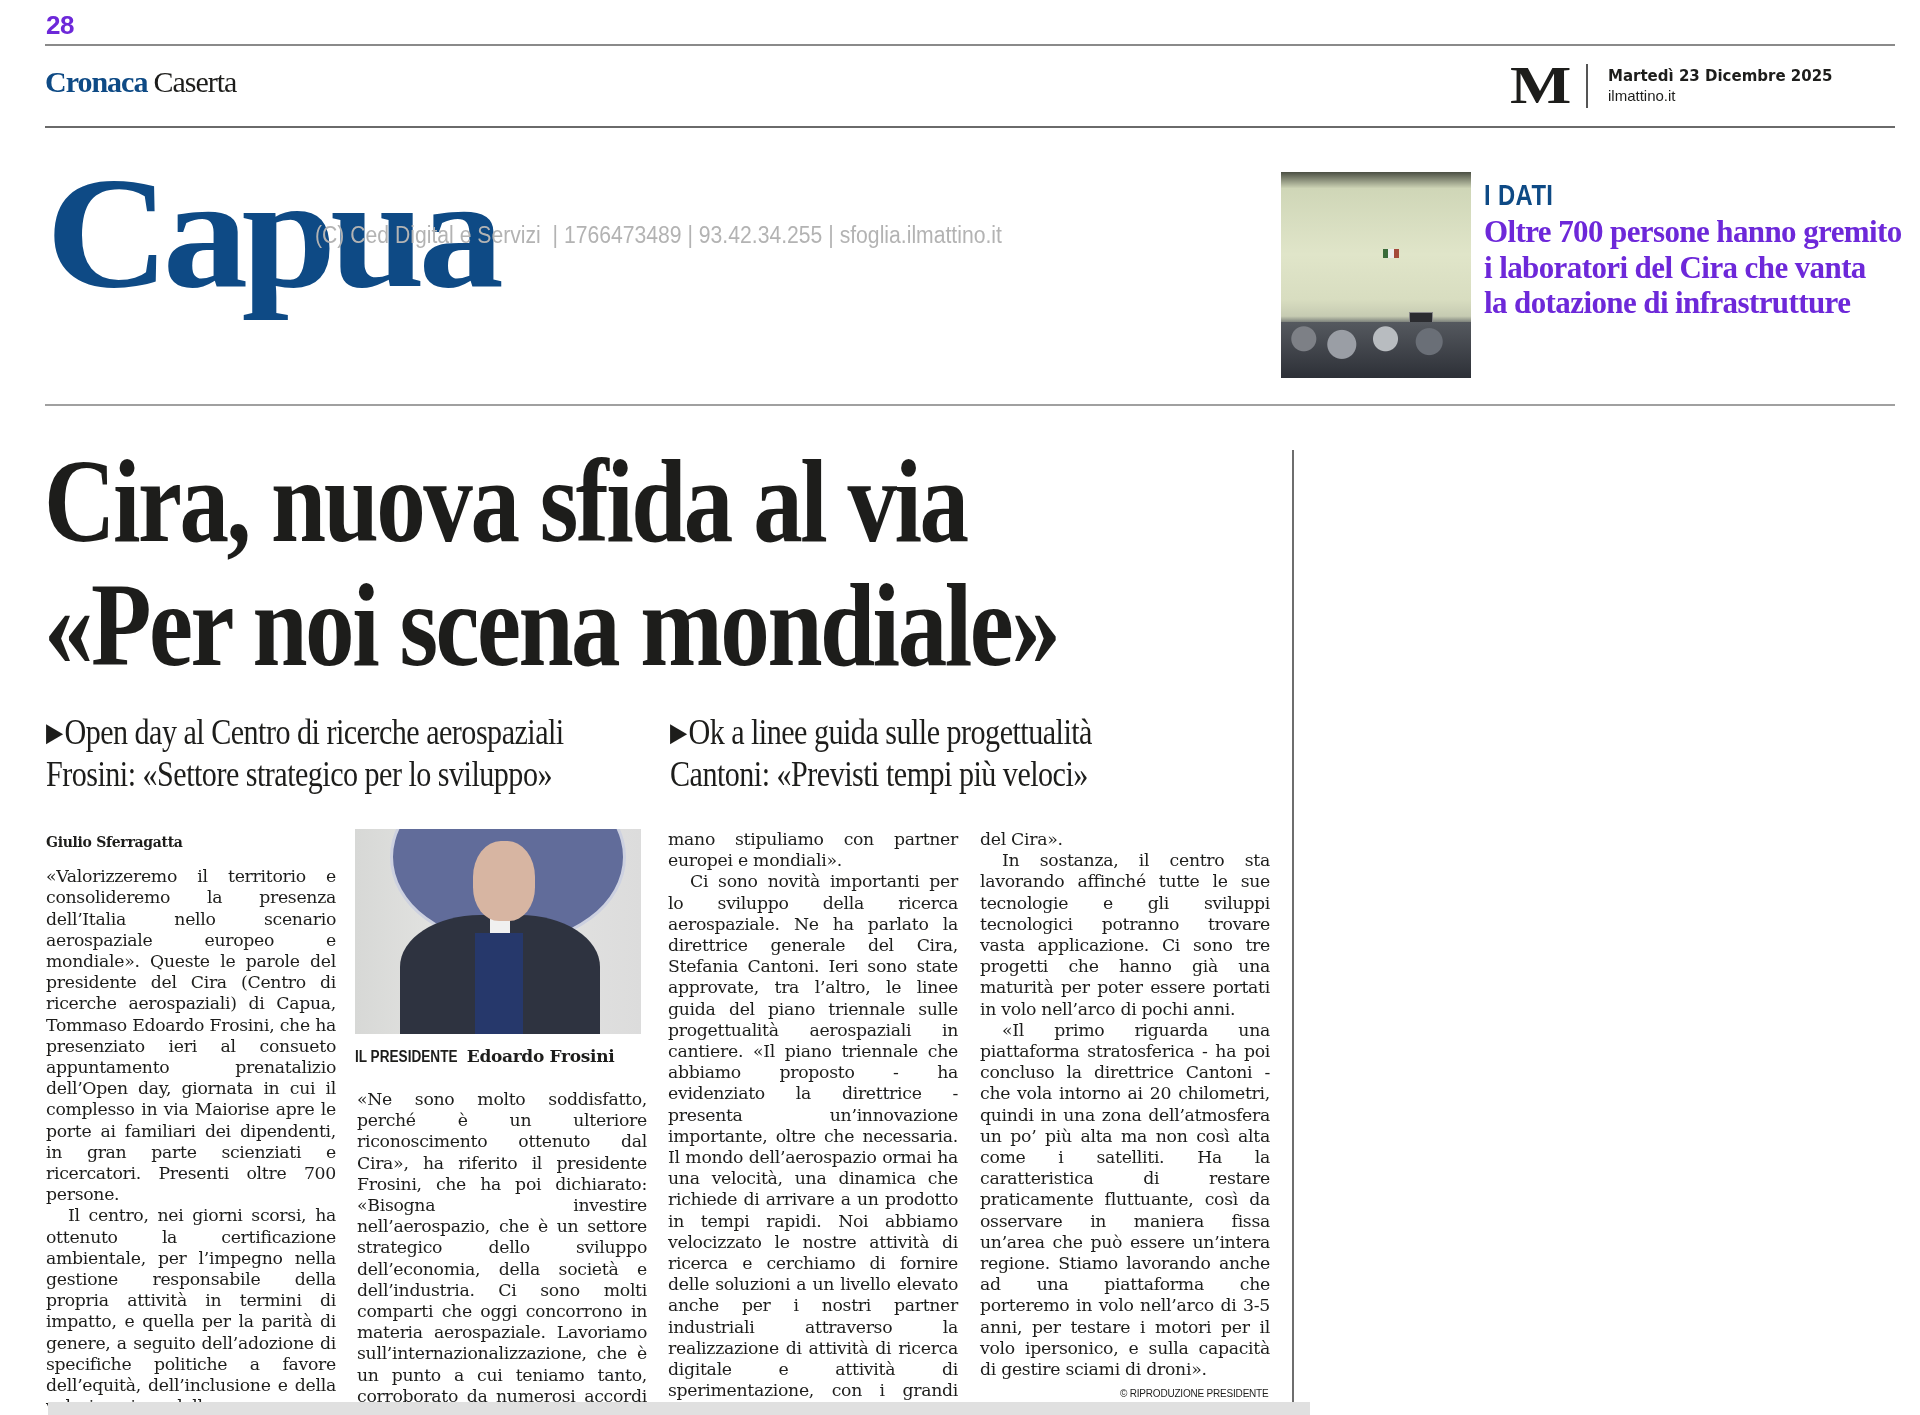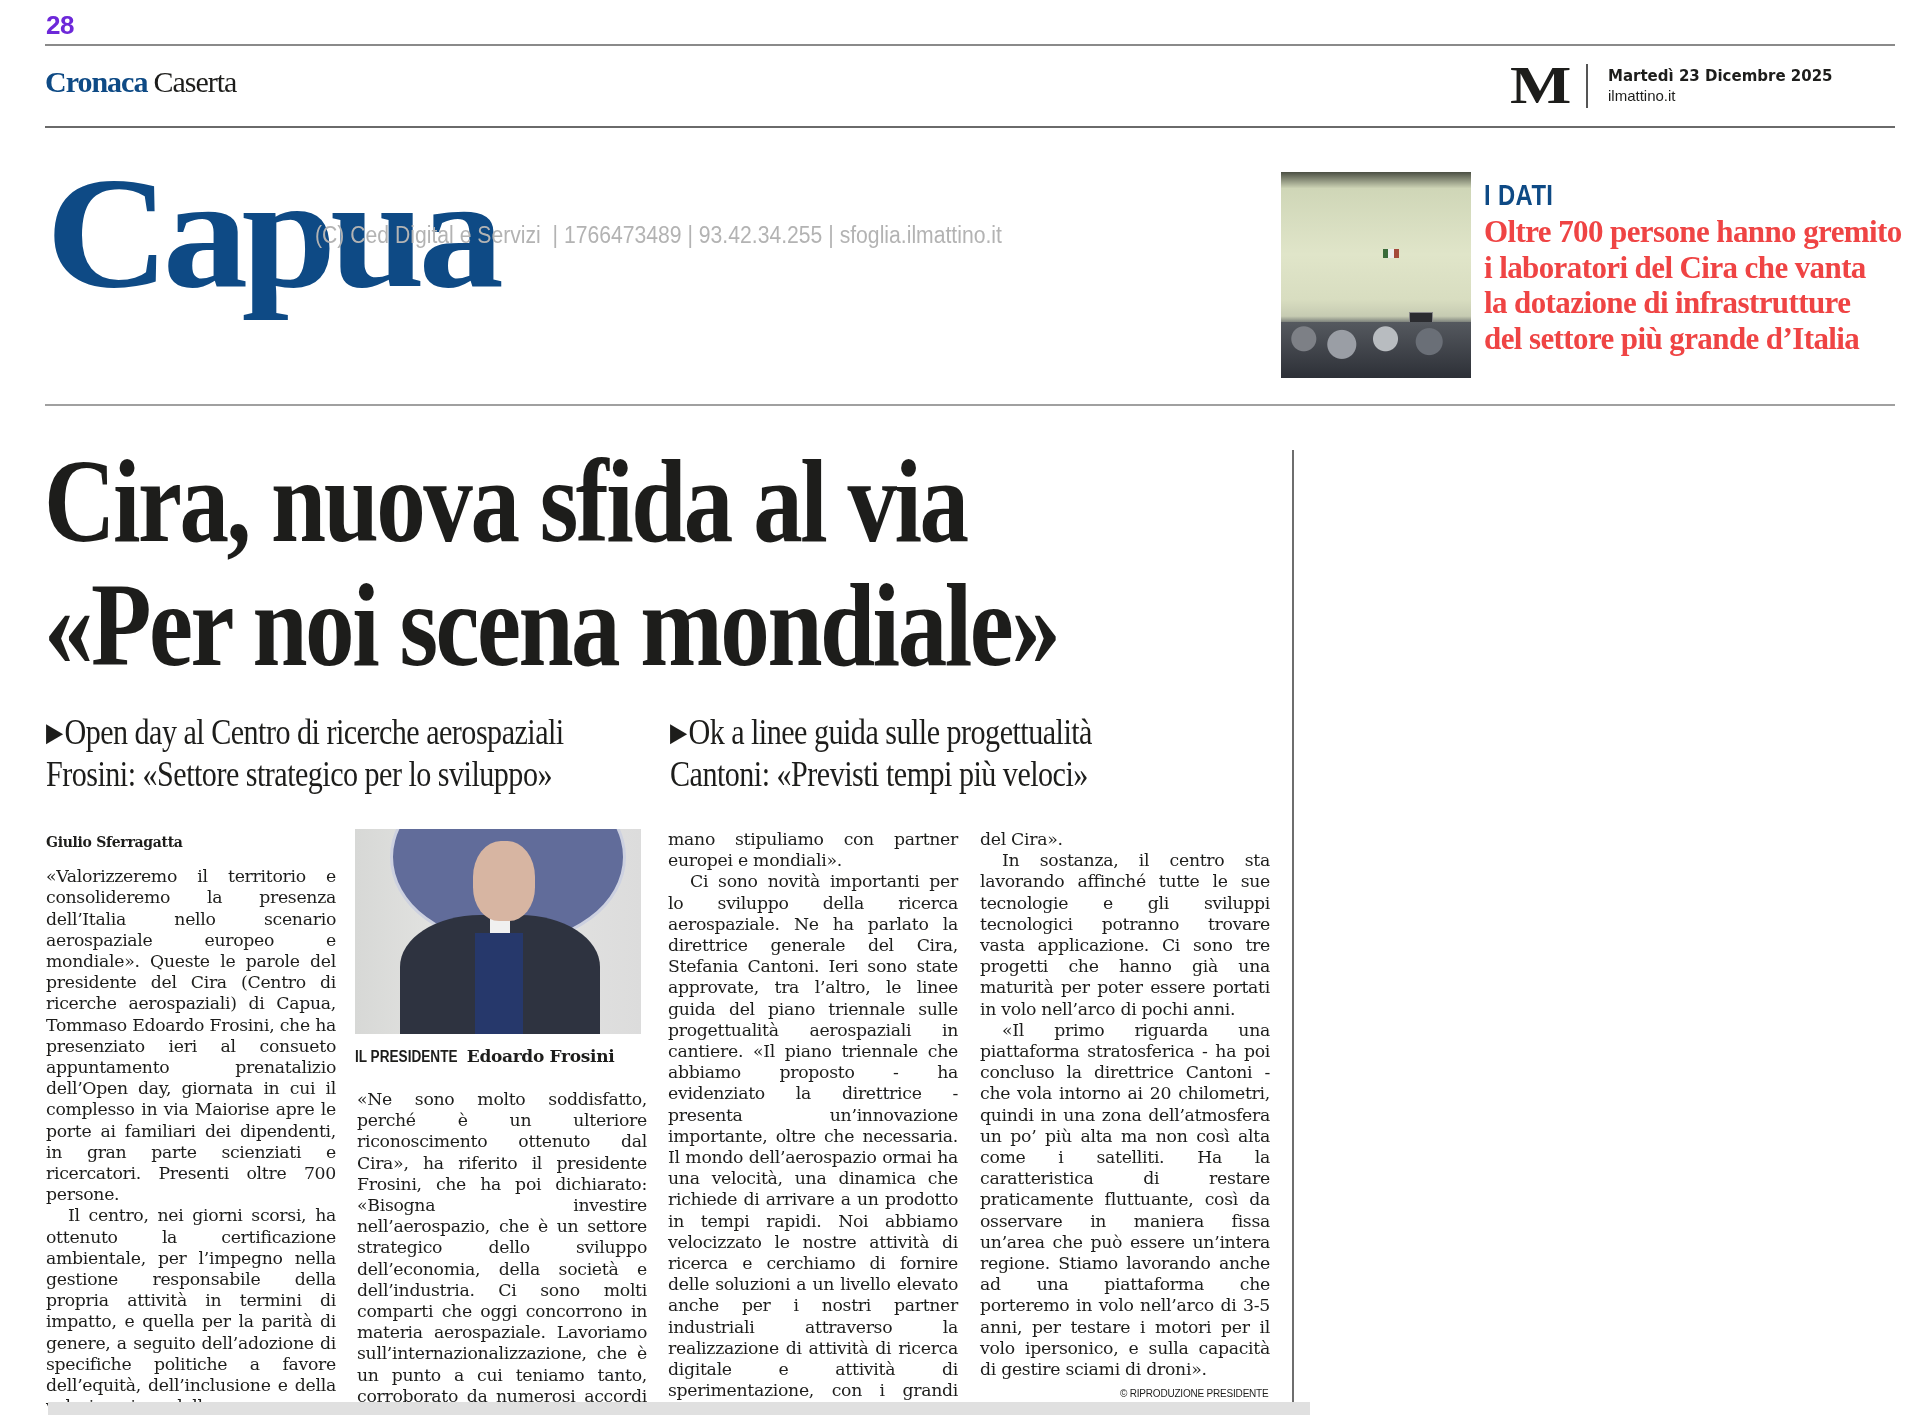--- a/index.html
+++ b/index.html
@@ -20,21 +20,21 @@
 
   .capua { left: 46px; top: 148px; font-family: "Liberation Serif", serif; font-weight: 700; font-size: 158px; line-height: 170px; color: #0e4a85; letter-spacing: -6px; transform: scaleX(1.08); transform-origin: left top; }
   .watermark { left: 315px; top: 222px; font-family: "Liberation Sans", sans-serif; font-size: 23px; color: #b3b3b3; white-space: pre; transform: scaleX(0.92); transform-origin: left top; }
 
   .side-photo { left: 1281px; top: 172px; width: 190px; height: 206px; overflow: hidden; background: linear-gradient(180deg, #4b4f43 0%, #cfd6b7 8%, #e0e5c9 40%, #d8ddc0 62%, #c6cbb2 70%, #606466 74%, #3e4148 100%); }
   .side-photo .flag { position: absolute; left: 102px; top: 77px; width: 16px; height: 9px; background: linear-gradient(90deg, #3a6b3a 33%, #ededed 33%, #ededed 66%, #a44a3b 66%); }
   .side-photo .screen { position: absolute; left: 128px; top: 140px; width: 22px; height: 12px; background: #2b2c30; border: 1px solid #888; }
   .side-photo .crowd { position: absolute; left: 0; bottom: 0; width: 190px; height: 56px; background: radial-gradient(circle at 12% 30%, #7d8086 12px, transparent 13px), radial-gradient(circle at 32% 40%, #9a9ea5 14px, transparent 15px), radial-gradient(circle at 55% 30%, #b8bcc0 12px, transparent 13px), radial-gradient(circle at 78% 35%, #6a6f77 13px, transparent 14px), linear-gradient(180deg, #55595f, #2d3037); }
 
   .dati-kicker { left: 1484px; top: 178px; font-family: "Liberation Sans", sans-serif; font-weight: 700; font-size: 29px; line-height: 34px; color: #0e4a85; transform: scaleX(0.82); transform-origin: left top; letter-spacing: 0.5px; }
-  .dati-text { left: 1484px; top: 214px; width: 430px; font-family: "Liberation Serif", serif; font-weight: 700; font-size: 31px; line-height: 35.5px; color: #ef4444; letter-spacing: -0.6px; }
+  .dati-text { left: 1484px; top: 214px; width: 430px; font-family: "Liberation Serif", serif; font-weight: 700; font-size: 31px; line-height: 35.5px; color: #6d28d9; letter-spacing: -0.6px; }
   .dati-text div { white-space: nowrap; }
 
   .headline { left: 44px; top: 440px; font-family: "Liberation Serif", serif; font-weight: 700; font-size: 118px; line-height: 124px; letter-spacing: -3px; color: #1d1d1b; transform: scaleX(0.84); transform-origin: left top; white-space: nowrap; }
 
   .subhead { top: 712px; font-family: "Liberation Serif", serif; font-size: 35px; line-height: 42px; letter-spacing: -0.6px; color: #1d1d1b; white-space: nowrap; transform: scaleX(0.86); transform-origin: left top; }
   .subhead .tri { font-size: 26px; vertical-align: 3px; margin-right: 2px; }
 
   .col { top: 829px; width: 290px; font-family: "DejaVu Serif", serif; font-size: 17.3px; line-height: 21.2px; color: #1d1d1b; text-align: justify; letter-spacing: -0.3px; }
   .col p { margin: 0; text-indent: 0; }
   .col p.ind { text-indent: 22px; }
@@ -79,21 +79,20 @@
 <div class="abs side-photo">
   <div class="flag"></div>
   <div class="screen"></div>
   <div class="crowd"></div>
 </div>
 <div class="abs dati-kicker">I DATI</div>
 <div class="abs dati-text">
   <div>Oltre 700 persone hanno gremito</div>
   <div>i laboratori del Cira che vanta</div>
   <div>la dotazione di infrastrutture</div>
-  <div>del settore più grande d’Italia</div>
 </div>
 
 <div class="rule" style="left:45px; top:404px; width:1850px; height:2px; background:#a0a0a0;"></div>
 
 <div class="abs headline">
   <div>Cira, nuova sfida al via</div>
   <div>«Per noi scena mondiale»</div>
 </div>
 
 <div class="abs subhead" style="left:46px;">

